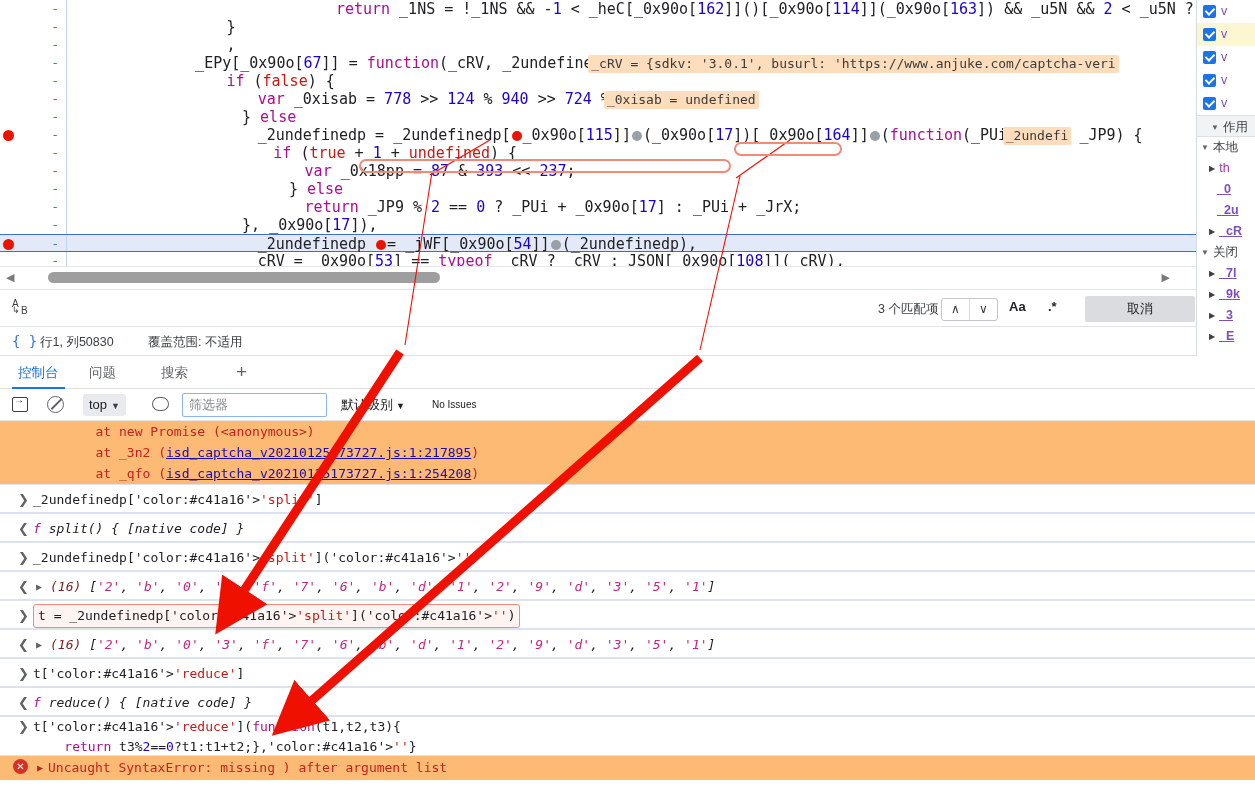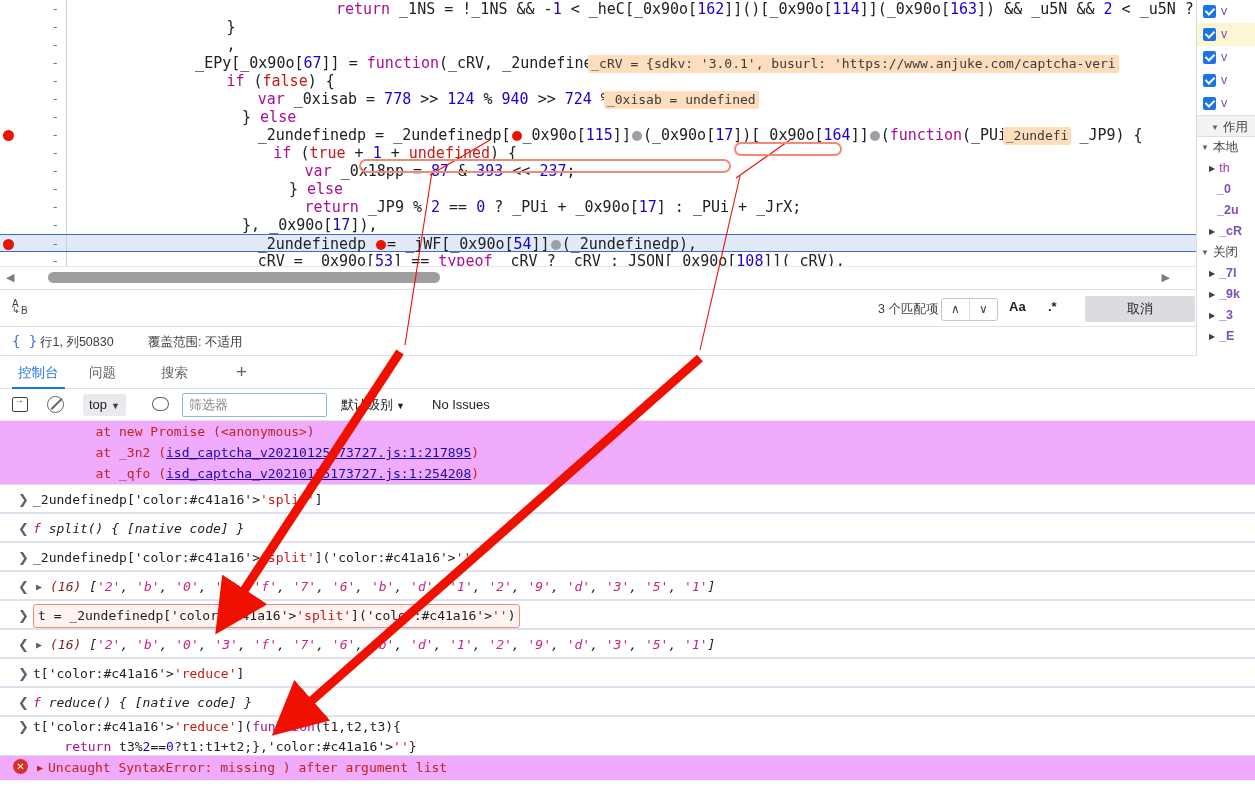--- a/index.html
+++ b/index.html
@@ -179,31 +179,31 @@
     border: 1px solid #8ab4f8; border-radius: 2px; background: #fff;
     font-size: 13px; color: #80868b; padding: 0 6px; line-height: 22px;
   }
   #ct-level {
     position: absolute; left: 341px; top: 5px; height: 22px; line-height: 22px;
     font-size: 13px; color: #202124;
   }
   #ct-level .caret { font-size: 9px; margin-left: 3px; }
   #ct-issues {
     position: absolute; left: 432px; top: 5px; height: 22px; line-height: 22px;
-    font-size: 13px; color: #202124;
+    font-size: 10px; color: #202124;
   }
 
   
   #console-body {
     position: absolute; left: 0; top: 421px; width: 1255px; height: 383px;
     background: #ffffff; overflow: hidden;
     font-family: "DejaVu Sans Mono", "Liberation Mono", monospace; font-size: 13px;
   }
   .c-row { position: relative; white-space: pre; }
-  .c-row.err { background: #f0abfc; color: #c5221f; }
+  .c-row.err { background: #fdba74; color: #c5221f; }
   .c-row.sep { border-top: 1px solid #dde3ee; border-bottom: 1px solid #dde3ee; }
   .c-glyph {
     position: absolute; left: 18px; top: 0; font-size: 13px; color: #5f6368;
     font-family: "DejaVu Sans", sans-serif;
   }
   .c-glyph.in { color: #5f6368; }
   .c-glyph.out { color: #5f6368; }
   .c-text { position: absolute; left: 33px; top: 0; white-space: pre; }
   .c-link { color: #1a0dab; text-decoration: underline; }
   .c-italic { font-style: italic; }
@@ -239,21 +239,21 @@
   }
   .bp-label { color: #7d4fbd; font-size: 12.5px; vertical-align: middle; }
   .sec-header {
     position: relative; height: 22px; line-height: 22px; background: #f1f3f4;
     border-top: 1px solid #e0e0e0; border-bottom: 1px solid #e0e0e0;
     padding-left: 14px; color: #3c4043; font-size: 12.5px; white-space: nowrap;
   }
   .tri-d { display: inline-block; font-size: 8px; margin-right: 4px; color: #5f6368; vertical-align: middle; }
   .tri-r { display: inline-block; font-size: 8px; margin-right: 4px; color: #3c4043; vertical-align: middle; }
   .scope-row { position: relative; height: 21px; line-height: 21px; white-space: nowrap; font-size: 12.5px; }
-  .scope-row .nm { color: #7d4fbd; font-weight: bold; }
+  .scope-row .nm { color: #7d4fbd; font-weight: bold; text-decoration: underline; }
   .scope-row .nm2 { color: #a8339e; }
   .scope-row .grp { color: #3c4043; }
 
   
   #overlay { position: absolute; left: 0; top: 0; width: 1255px; height: 804px; pointer-events: none; }
 </style>
 </head>
 <body>
 
 <div id="root">

